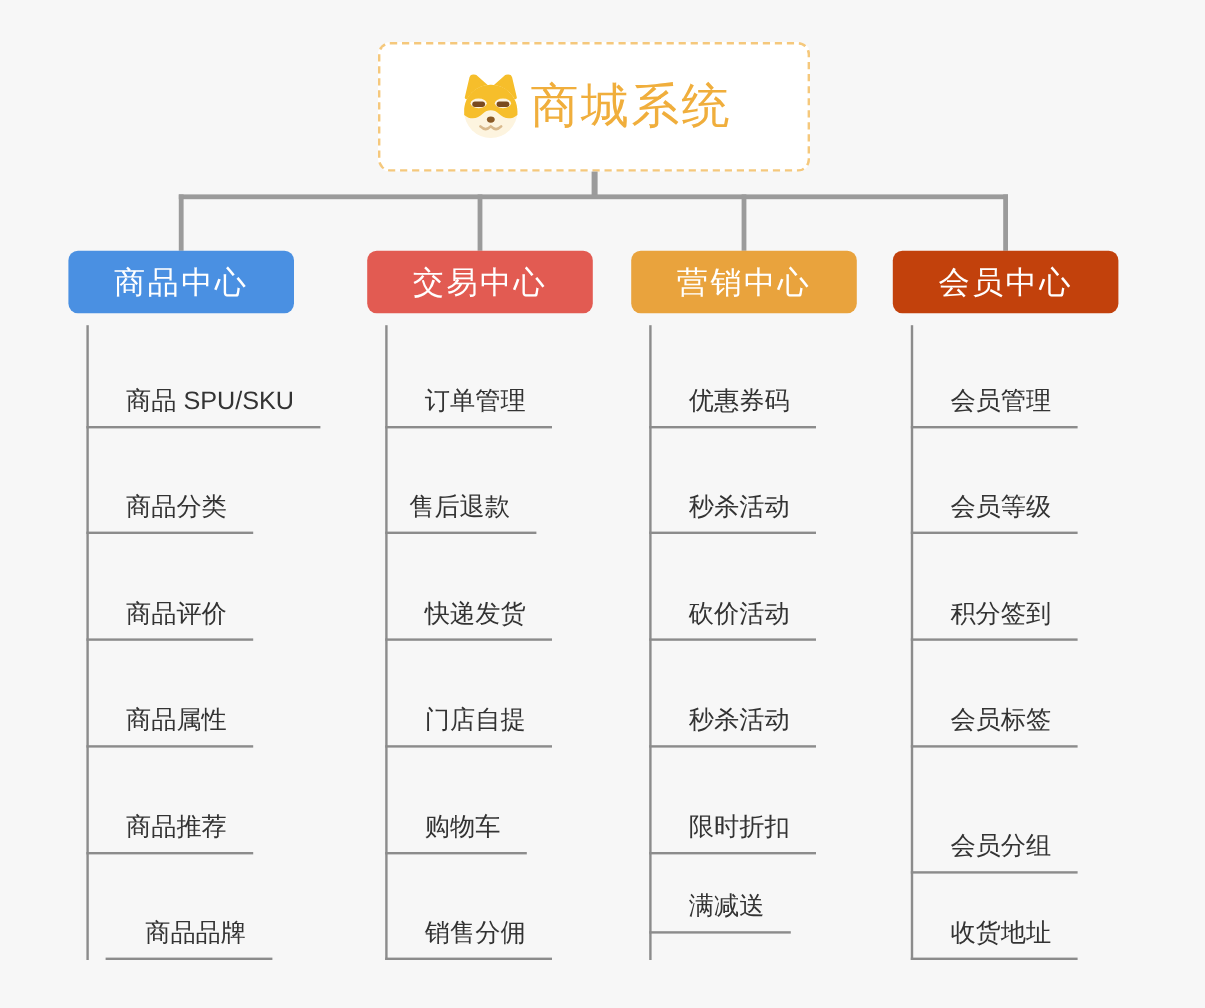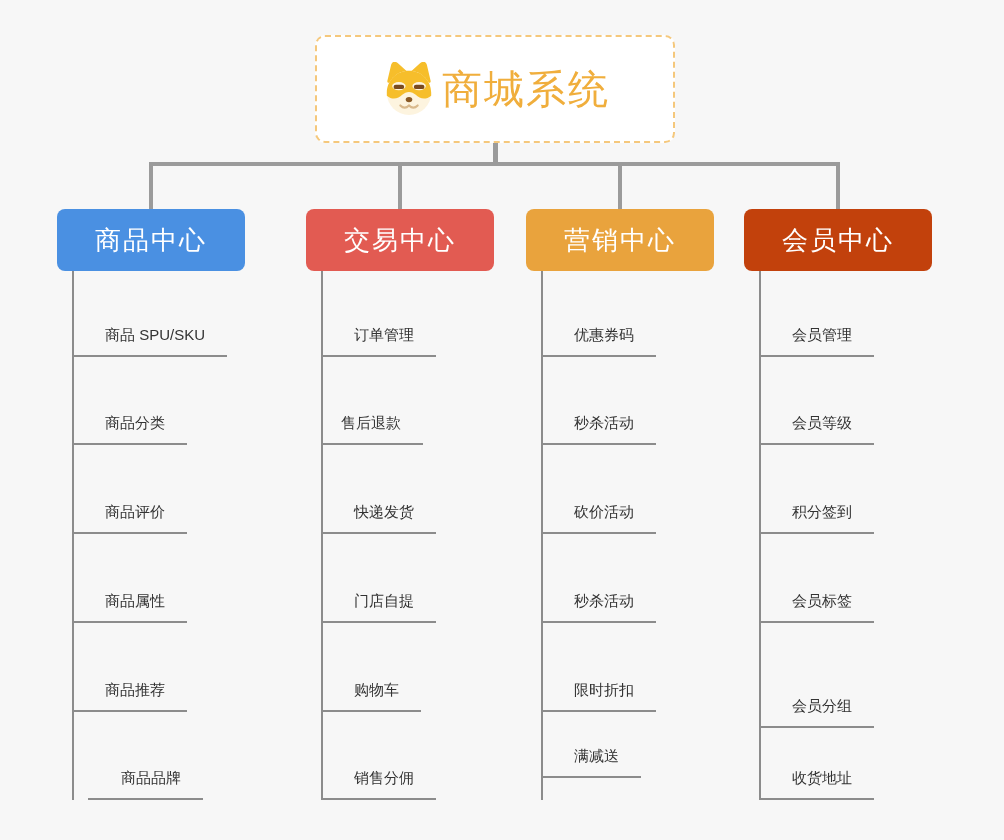--- a/index.html
+++ b/index.html
@@ -10,45 +10,46 @@
   }
   .canvas{position:relative;width:1004px;height:840px;background:#f7f7f7;}
 
   
   .root-node{
     position:absolute;left:315px;top:35px;width:360px;height:108px;
     box-sizing:border-box;background:#ffffff;
     border:2px dashed #f5c87c;border-radius:10px;
     display:flex;align-items:center;justify-content:center;gap:4px;
     cursor:pointer;
+    font-family:Liberation Serif, serif;
   }
   .root-title{
     font-size:40px;letter-spacing:2px;color:#f0ae3c;font-weight:400;
     line-height:1;
   }
 
   
   .line{position:absolute;background:#9b9b9b;}
   .vline-col{position:absolute;width:2px;background:#8c8c8c;}
 
   
   .branch-header{
-    position:absolute;width:188px;height:62px;border-radius:8px;
+    position:absolute;width:188px;height:52px;border-radius:8px;
     display:flex;align-items:center;justify-content:center;
     color:#ffffff;font-size:26px;letter-spacing:2px;font-weight:400;
     cursor:pointer;
   }
 
   
   .leaf{
     position:absolute;
     box-sizing:border-box;
     padding:0 22px 8px 33px;
     border-bottom:2px solid #8c8c8c;
-    font-size:15px;line-height:24px;color:#333333;
+    font-size:21px;line-height:24px;color:#333333;
     white-space:nowrap;cursor:pointer;
   }
 </style>
 </head>
 <body>
 
 <div class="canvas">
 
   <div class="root-node">
     <svg width="58" height="54" viewBox="0 0 60 56" aria-hidden="true">

